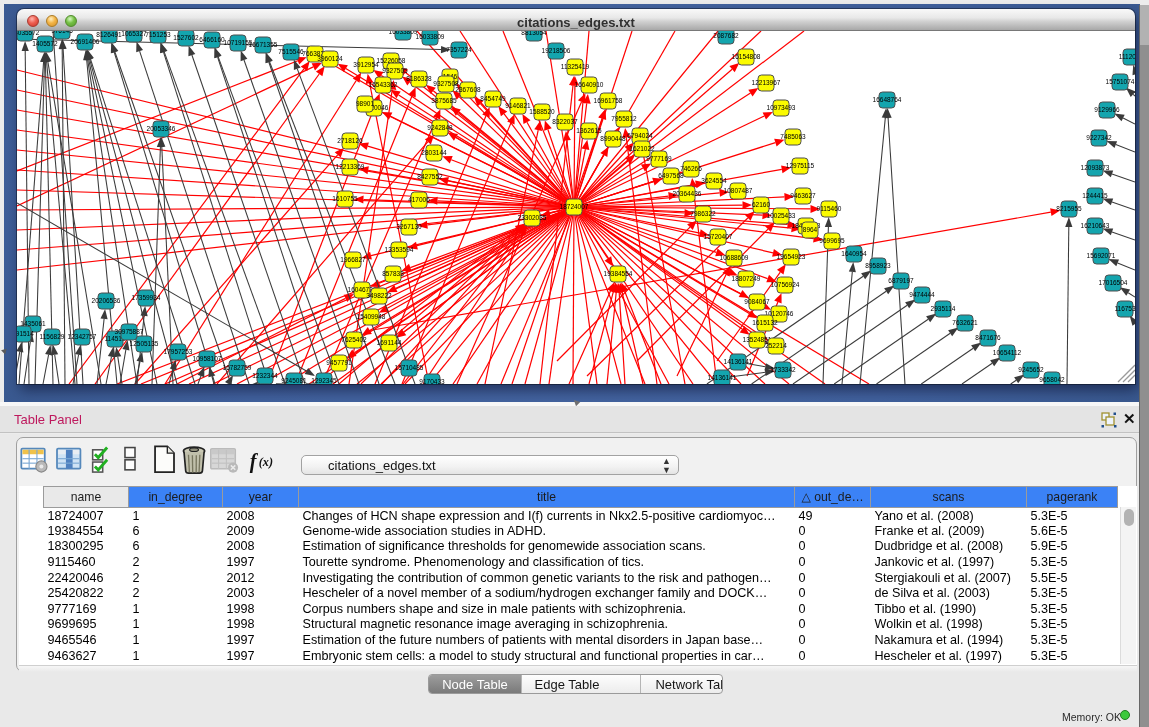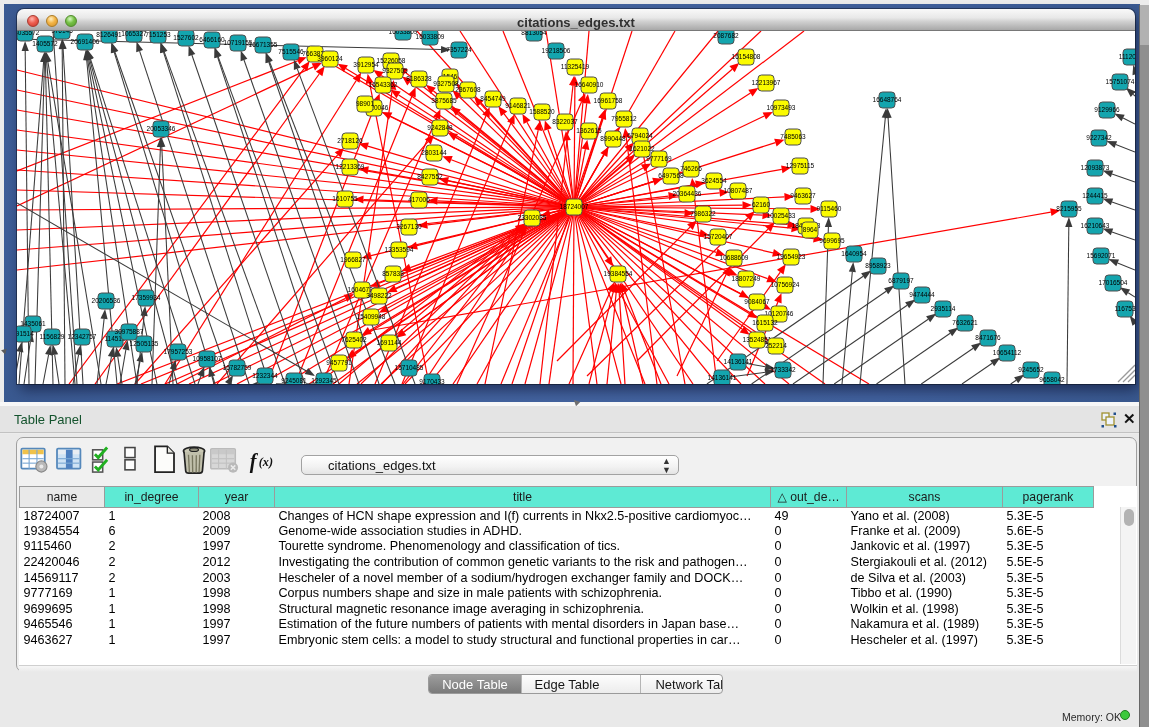--- a/index.html
+++ b/index.html
@@ -32,42 +32,42 @@
   #l2 { left:29px; background:radial-gradient(circle at 4px 3px, #ffefc1 0%, #f3b445 45%, #d2902c 100%);
         border:.5px solid #ac7b25; }
   #l3 { left:48px; background:radial-gradient(circle at 4px 3px, #d7f8c4 0%, #74c043 45%, #59992f 100%);
         border:.5px solid #518c2c; }
   #canvas { left:0; top:22px; width:1118px; height:353px; background:#fff; overflow:hidden; }
 
   
   #split { left:0px; top:402px; width:1140px; height:4px; background:#f7f7f7; }
   #tphead { left:0; top:406px; width:1140px; height:27px; background:#e4e4e4;
     border-bottom:1px solid #c2c2c2; }
-  #tphead .t { position:absolute; left:14px; top:6px; font-size:13px; color:#14532d; }
+  #tphead .t { position:absolute; left:14px; top:6px; font-size:13px; color:#be185d; }
   #tpbody { left:0; top:434px; width:1140px; height:293px; background:#e9e9e9; }
 
   
   #closex { position:absolute; left:1123px; top:4px; font-size:15px; font-weight:bold; color:#111; }
 
   
   #panel { position:absolute; left:16px; top:3px; width:1121px; height:235px; background:#f1f1f1;
     border:1px solid #9f9f9f; border-radius:7px; }
 
   
   #combo { position:absolute; left:284px; top:17px; width:378px; height:20px;
     border:1px solid #a2a2a2; border-radius:5px;
     background:linear-gradient(#ffffff,#f2f2f2 60%,#e4e4e4); font-size:13px; color:#111; }
   #combo span.lab { position:absolute; left:26px; top:2px; }
   #combo .arr { position:absolute; right:7px; top:1px; font-size:9px; color:#333; line-height:9px; }
 
   
   #dtable { position:absolute; left:2px; top:48px; width:1118px; height:179px; background:#fff; }
-  table { border-collapse:collapse; table-layout:fixed; width:1074px; font-size:12.6px; }
+  table { border-collapse:collapse; table-layout:fixed; width:1074px; font-size:12.6px;margin-left:24px; }
   th { height:21px; font-weight:normal; font-size:12.2px; color:#1c1c1c;
-       background:#5eead4; border:1px solid #9b9b9b; border-top:1px solid #9b9b9b; }
+       background:#3b82f6; border:1px solid #9b9b9b; border-top:1px solid #9b9b9b; }
   th.grey { background:#e9e9e9; }
   td { height:15.6px; padding:0 0 0 4px; white-space:nowrap; overflow:hidden; color:#000; }
   
   #vsb { position:absolute; left:1101px; top:21px; width:16px; height:157px;
     background:#f4f4f4; border-left:1px solid #dcdcdc; }
   #vsb .thumb { position:absolute; left:3px; top:2px; width:10px; height:17px;
     border-radius:5px; background:#b3b3b3; }
   #hsb { position:absolute; left:2px; top:227px; width:1118px; height:7px;
     background:linear-gradient(#f6f6f6,#e9e9e9); border-top:1px solid #cfcfcf; }
 
@@ -925,39 +925,48 @@
               <tr>
                 <td>19384554</td>
                 <td>6</td>
                 <td>2009</td>
                 <td>Genome‑wide association studies in ADHD.</td>
                 <td>0</td>
                 <td>Franke et al. (2009)</td>
                 <td>5.6E‑5</td>
               </tr>
               <tr>
+                <td>18300295</td>
+                <td>6</td>
+                <td>2008</td>
+                <td>Estimation of significance thresholds for genomewide association scans.</td>
+                <td>0</td>
+                <td>Dudbridge et al. (2008)</td>
+                <td>5.9E‑5</td>
+              </tr>
+              <tr>
                 <td>9115460</td>
                 <td>2</td>
                 <td>1997</td>
                 <td>Tourette syndrome. Phenomenology and classification of tics.</td>
                 <td>0</td>
                 <td>Jankovic et al. (1997)</td>
                 <td>5.3E‑5</td>
               </tr>
               <tr>
                 <td>22420046</td>
                 <td>2</td>
                 <td>2012</td>
                 <td>Investigating the contribution of common genetic variants to the risk and pathogen…</td>
                 <td>0</td>
-                <td>Stergiakouli et al. (2012)</td>
+                <td>Stergiakouli et al. (2007)</td>
                 <td>5.5E‑5</td>
               </tr>
               <tr>
-                <td>14569117</td>
+                <td>25420822</td>
                 <td>2</td>
                 <td>2003</td>
                 <td>Hescheler of a novel member of a sodium/hydrogen exchanger family and DOCK…</td>
                 <td>0</td>
                 <td>de Silva et al. (2003)</td>
                 <td>5.3E‑5</td>
               </tr>
               <tr>
                 <td>9777169</td>
                 <td>1</td>
@@ -975,21 +984,21 @@
                 <td>0</td>
                 <td>Wolkin et al. (1998)</td>
                 <td>5.3E‑5</td>
               </tr>
               <tr>
                 <td>9465546</td>
                 <td>1</td>
                 <td>1997</td>
                 <td>Estimation of the future numbers of patients with mental disorders in Japan base…</td>
                 <td>0</td>
-                <td>Nakamura et al. (1989)</td>
+                <td>Nakamura et al. (1994)</td>
                 <td>5.3E‑5</td>
               </tr>
               <tr>
                 <td>9463627</td>
                 <td>1</td>
                 <td>1997</td>
                 <td>Embryonic stem cells: a model to study structural and functional properties in car…</td>
                 <td>0</td>
                 <td>Hescheler et al. (1997)</td>
                 <td>5.3E‑5</td>

